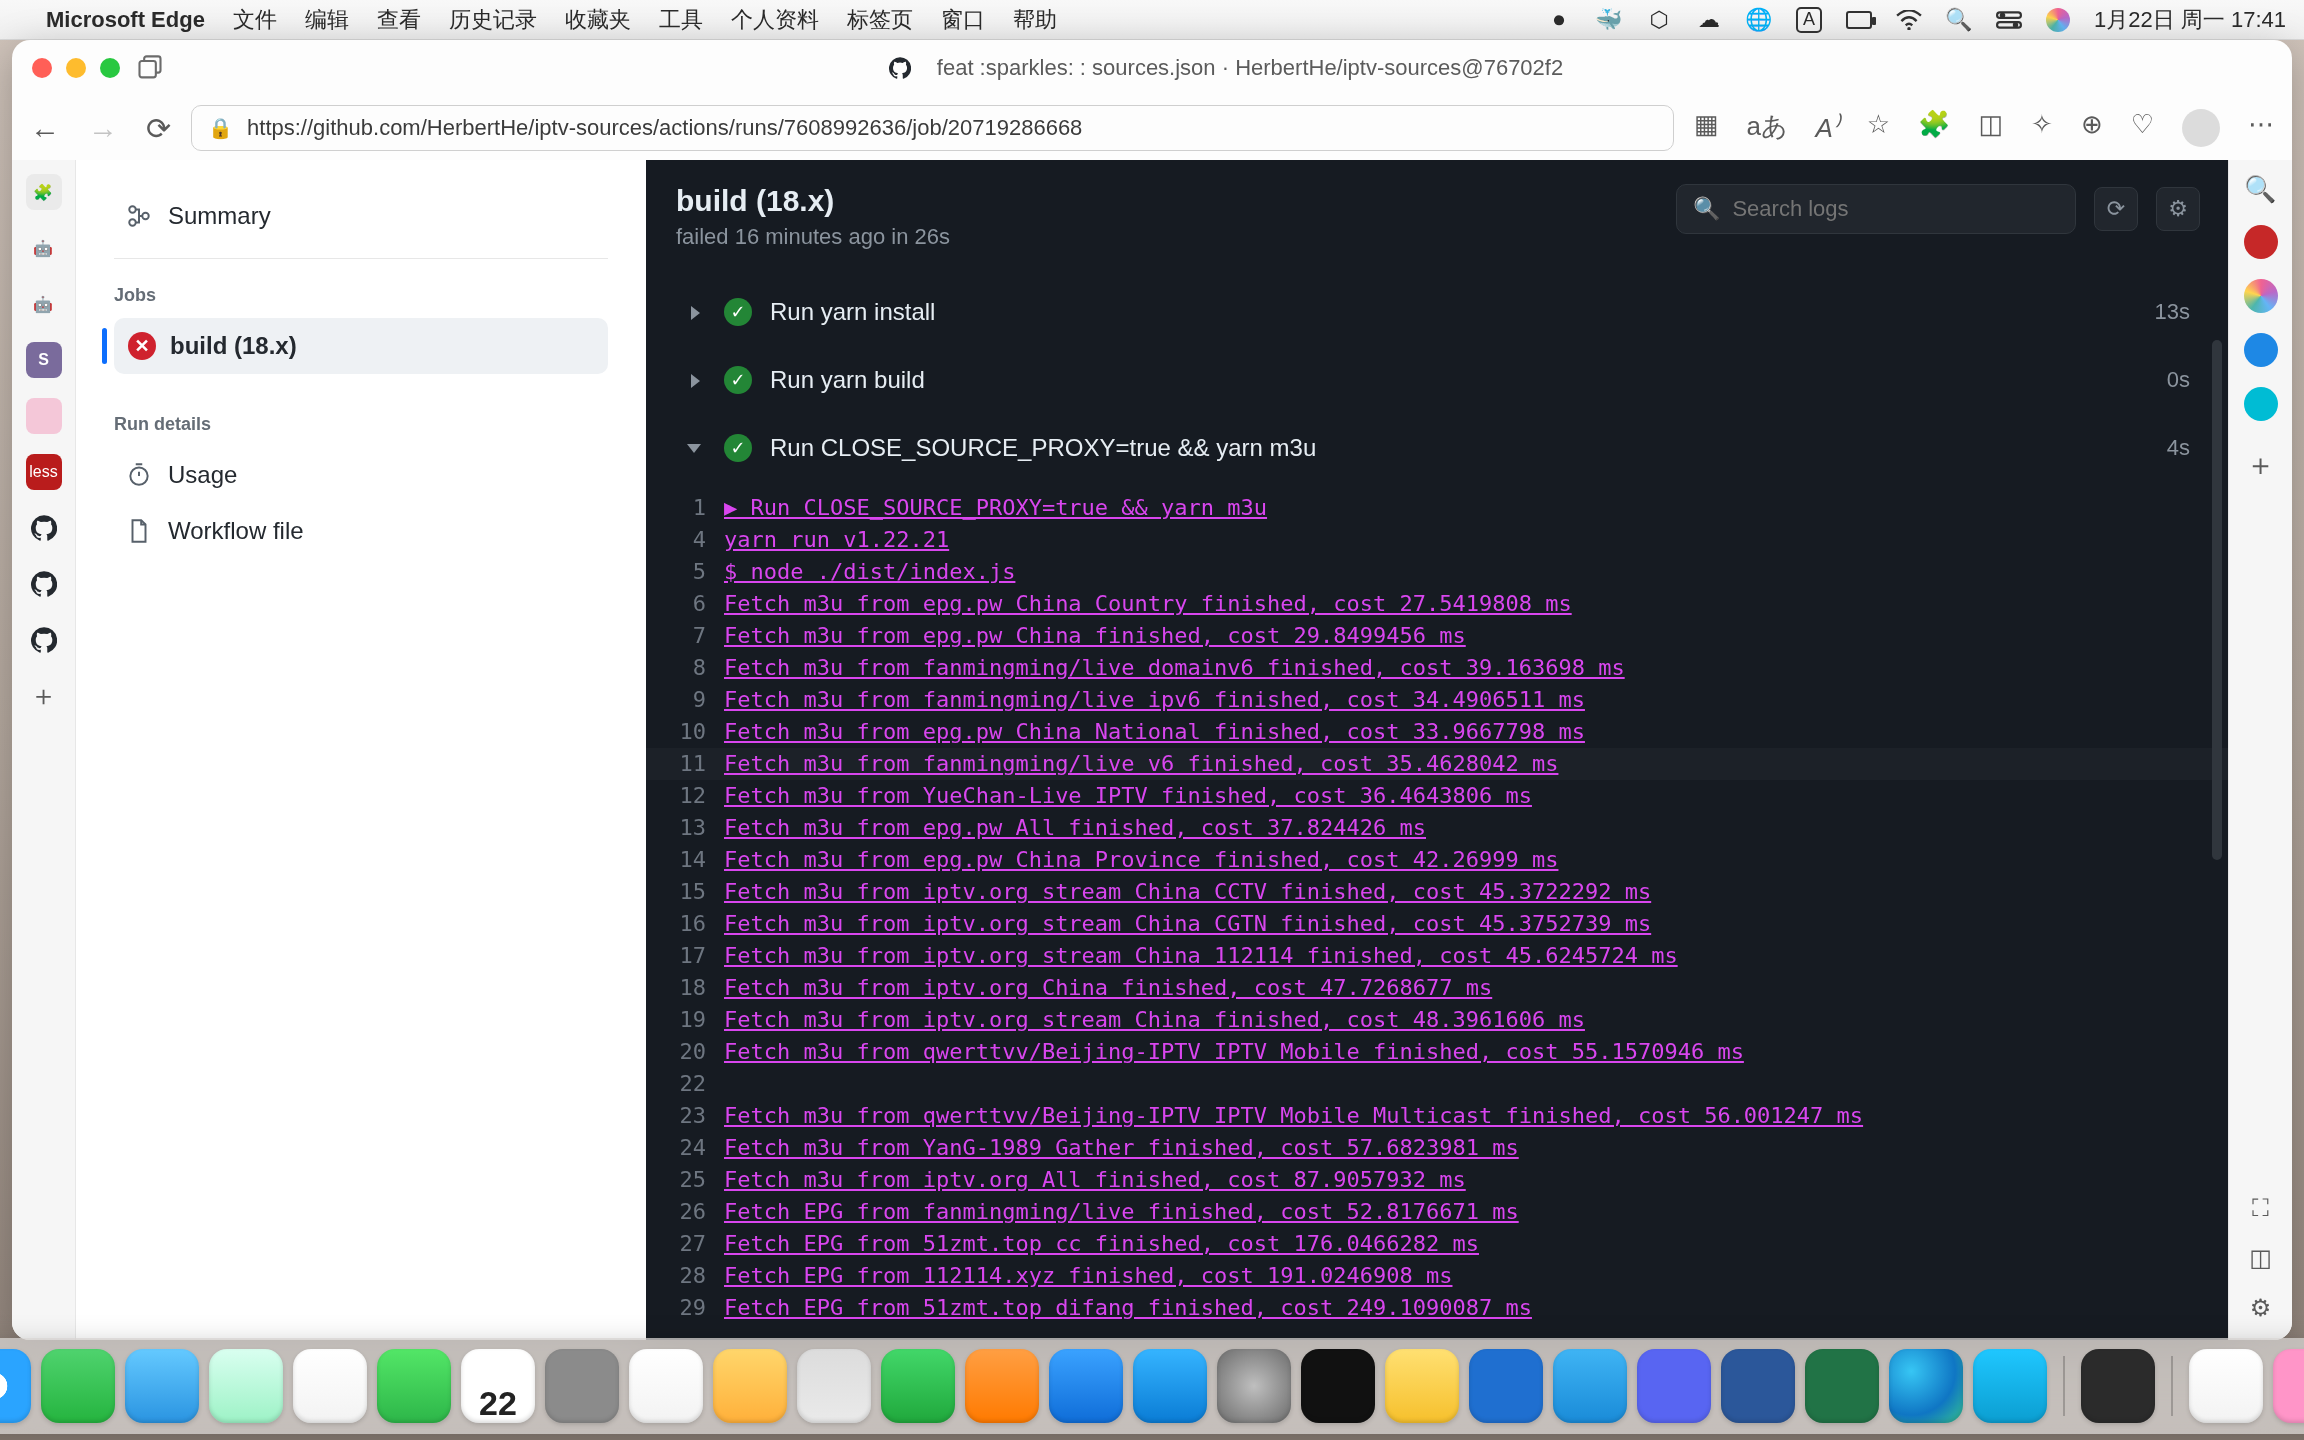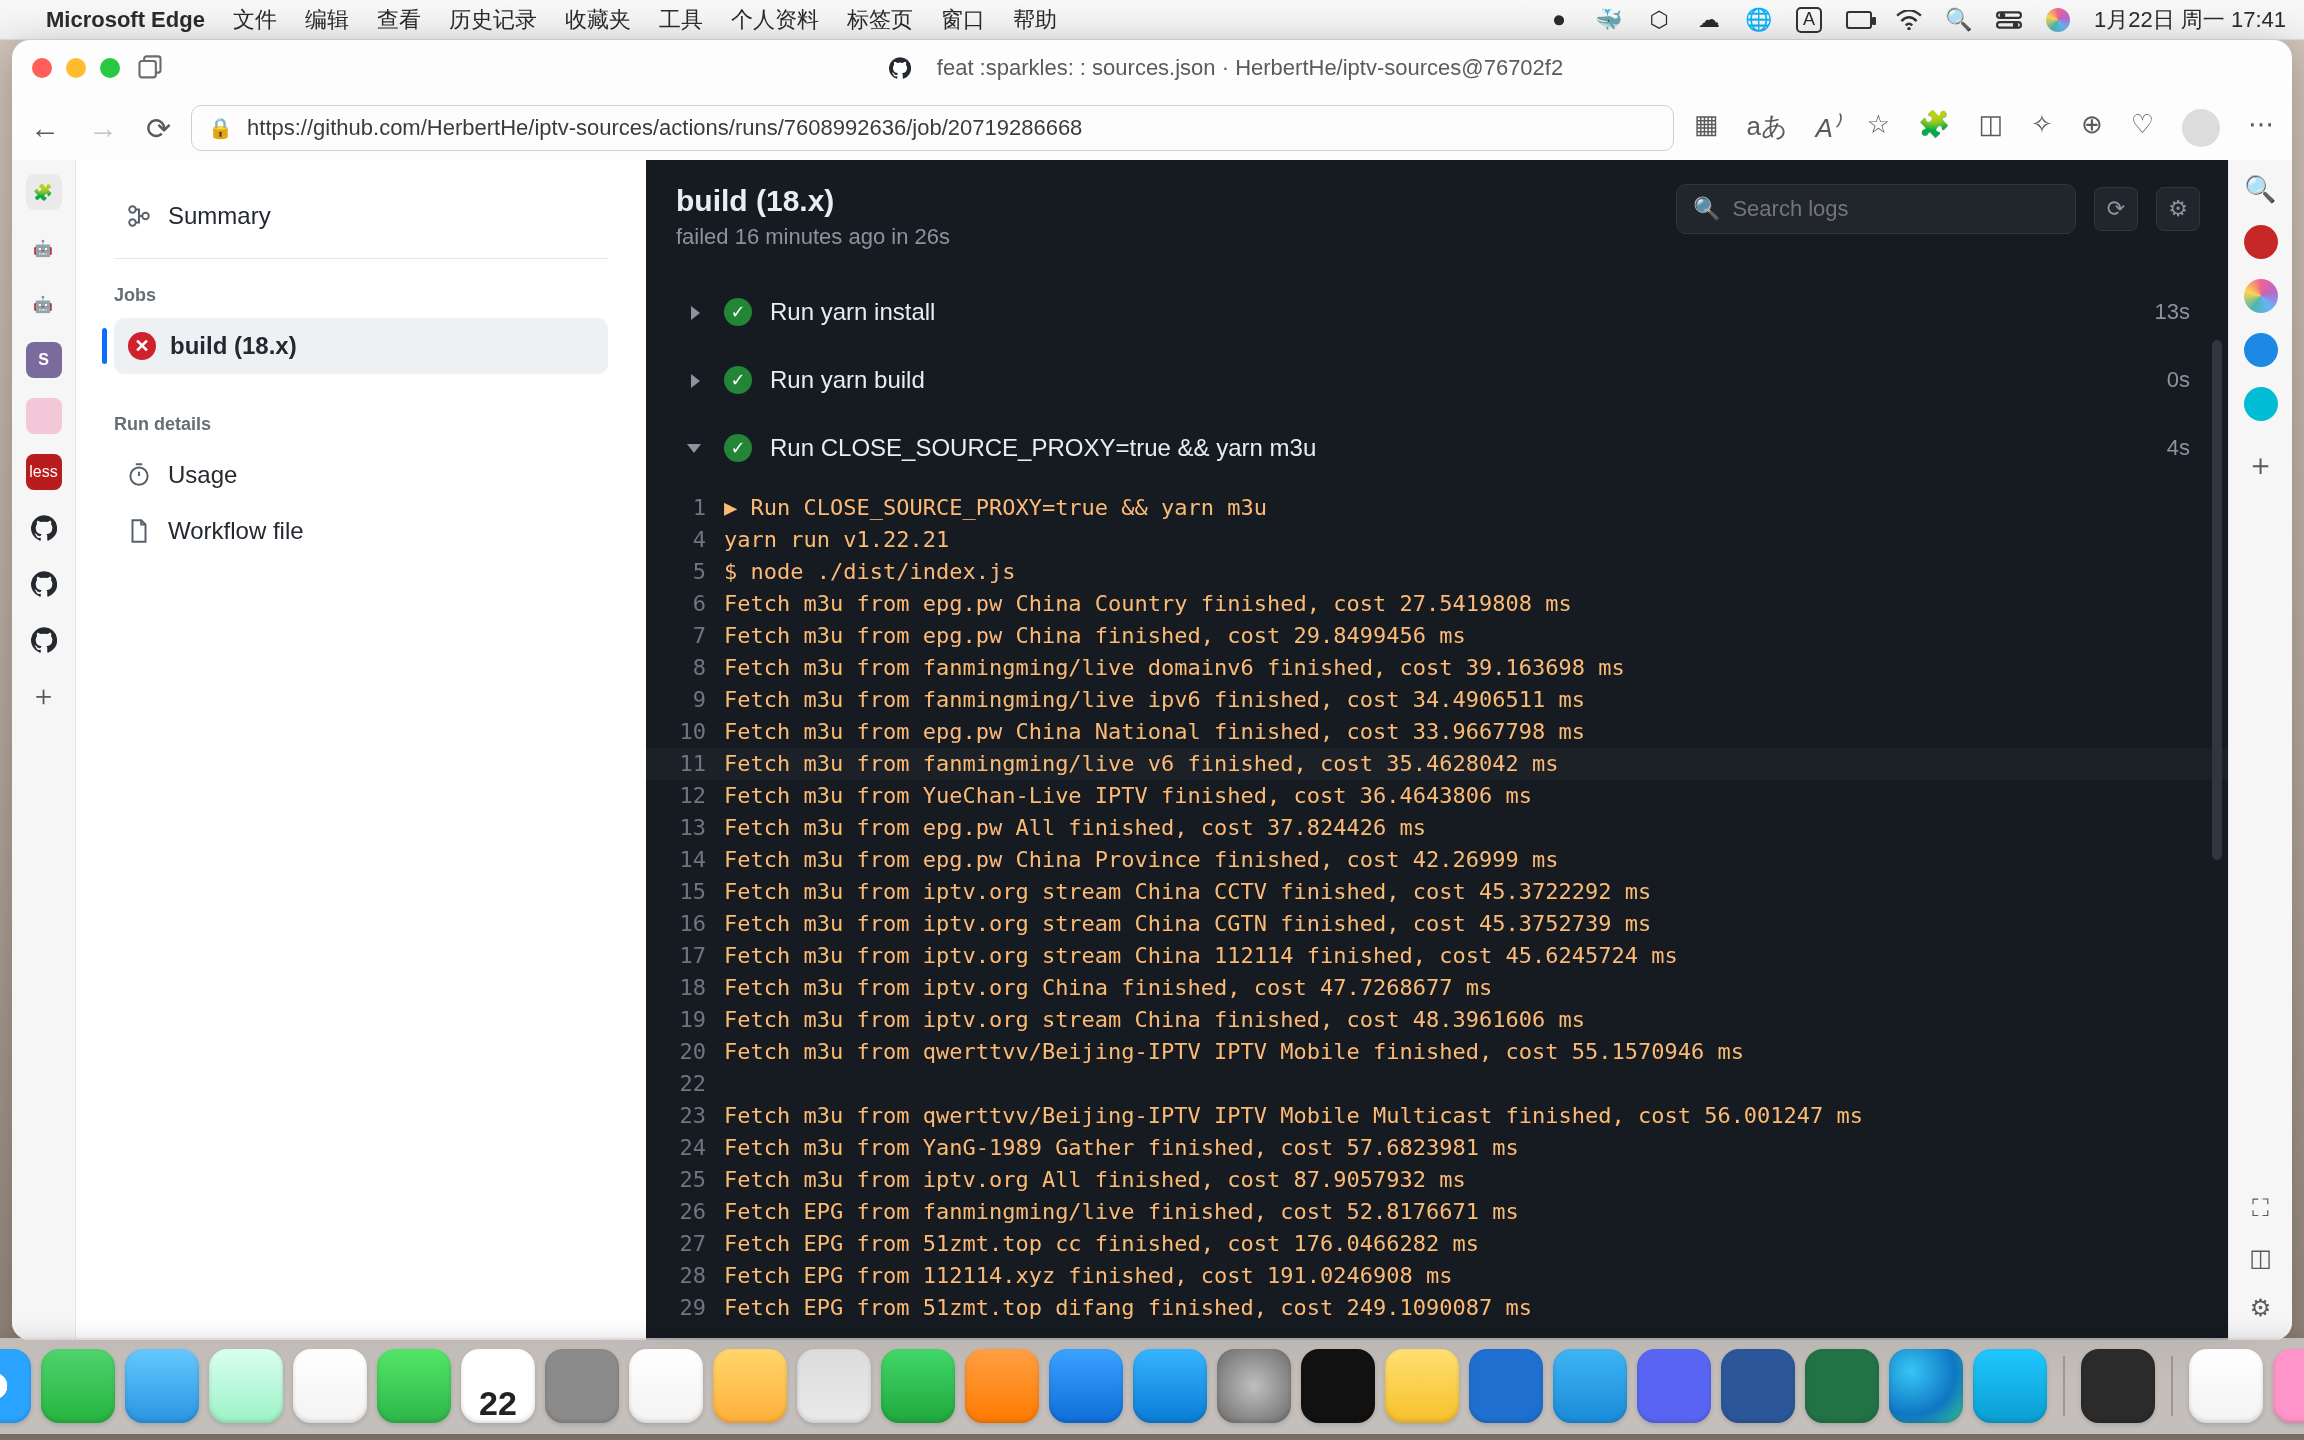--- a/index.html
+++ b/index.html
@@ -63,21 +63,21 @@
   .steps{margin-top:18px;overflow:auto;flex:1;}
   .step-row{display:flex;align-items:center;height:64px;padding:0 26px;gap:18px;font-size:24px;color:#e6edf3;border-radius:10px;margin:4px 12px;}
   .chev{width:22px;display:inline-block;text-align:center;color:#8b949e;}
   .status-ok{width:28px;height:28px;border-radius:50%;background:#238636;display:flex;align-items:center;justify-content:center;color:#fff;font-size:18px;}
   .step-row .dur{margin-left:auto;color:#8b949e;font-size:22px;}
   .step-open .chev{transform:rotate(90deg);}
   .log-lines{font-family:"SFMono-Regular",Consolas,Menlo,monospace;font-size:22px;line-height:32px;padding:8px 0 30px;}
   .log-line{display:flex;padding:0 18px;}
   .log-line.hl{background:#1c2128;}
   .ln{width:60px;text-align:right;color:#6e7681;padding-right:18px;flex-shrink:0;}
-  .lc{color:#fdba74;white-space:pre;}
+  .lc{color:#d946ef;white-space:pre;text-decoration:underline;}
   
   .dock{position:absolute;left:50%;bottom:6px;transform:translateX(-50%);height:96px;background:rgba(240,240,240,.55);backdrop-filter:blur(20px);border-radius:28px;display:flex;align-items:center;padding:0 20px;gap:10px;box-shadow:0 8px 30px rgba(0,0,0,.25);}
   .dock div.app{width:74px;height:74px;border-radius:18px;box-shadow:inset 0 -2px 4px rgba(0,0,0,.15),0 2px 4px rgba(0,0,0,.15);}
   .dock .sep{width:2px;height:60px;background:rgba(0,0,0,.2);margin:0 6px;}
   .g-green{background:linear-gradient(#4fd36e,#25b43f);}
   .g-cyan{background:linear-gradient(#3fdcfc,#1ea9d1);}
   .g-mail{background:linear-gradient(#64c9ff,#2a94e1);}
   .g-maps{background:linear-gradient(#d9fff0,#9df2c6);}
   .g-ph1{background:linear-gradient(#fff,#f3f3f3);}
   .g-ft{background:linear-gradient(#53e667,#2db649);}

